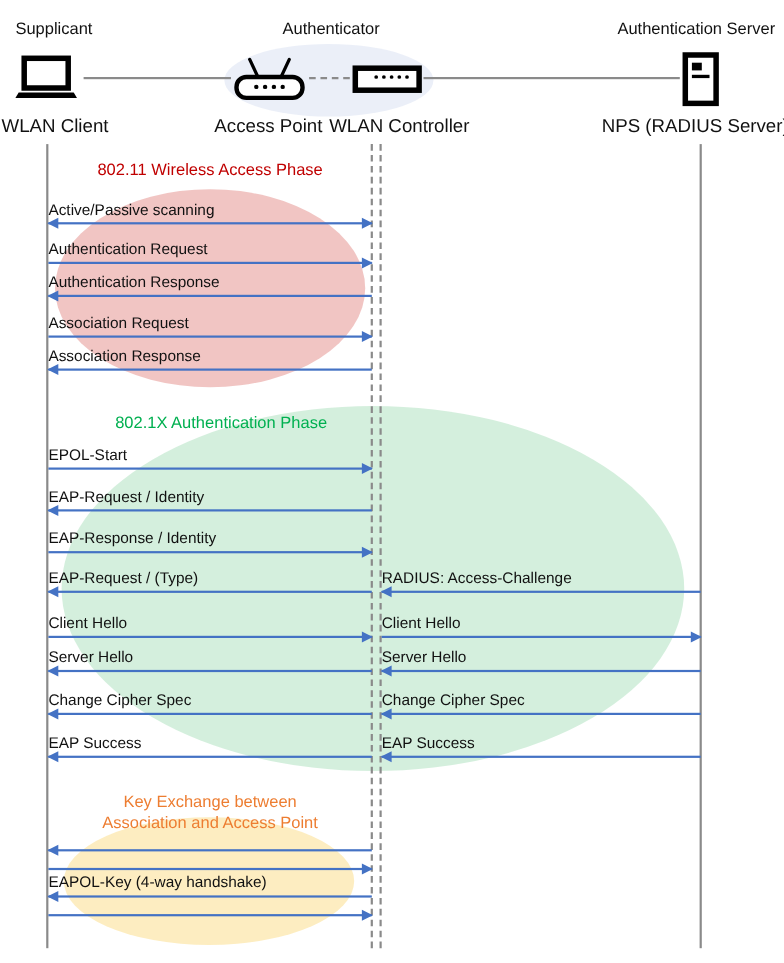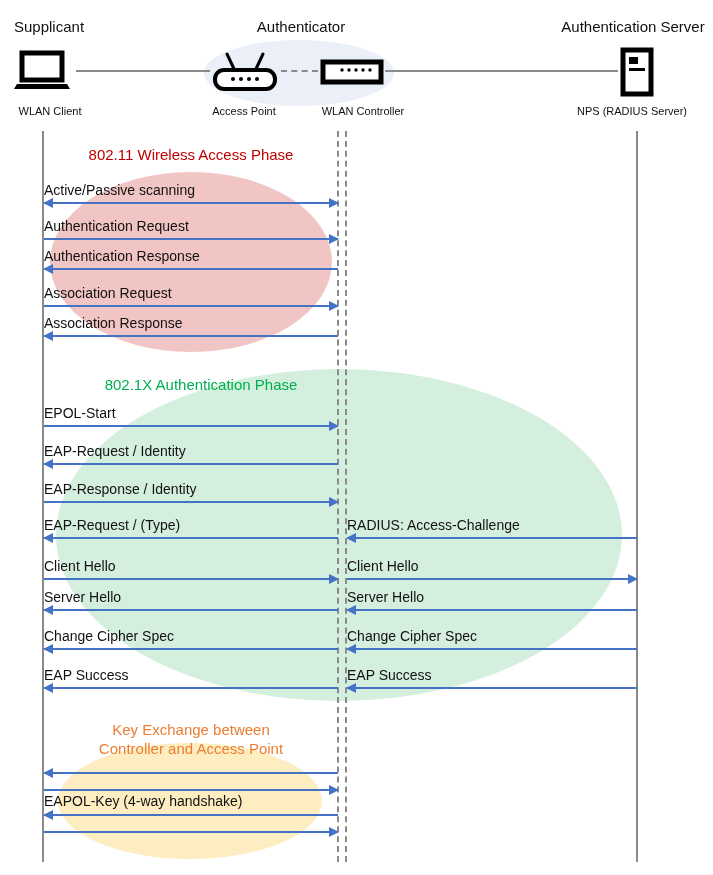--- a/index.html
+++ b/index.html
@@ -4,21 +4,21 @@
 <style>
   html, body { margin:0; padding:0; }
   body {
     width:713px; height:875px; background:#ffffff;
     font-family:"Liberation Sans","DejaVu Sans",sans-serif; color:#111;
   }
   .diagram { position:relative; width:713px; height:875px; overflow:hidden; }
 
   .role   { position:absolute; top:18px; font-size:15px; white-space:nowrap; z-index:3; }
   .centered { transform:translateX(-50%); }
-  .node-label { position:absolute; top:105px; font-size:11px; white-space:nowrap; z-index:3; transform:translateX(-50%); }
+  .node-label { position:absolute; top:105px; font-size:17px; white-space:nowrap; z-index:3; transform:translateX(-50%); }
 
   .icon { position:absolute; z-index:2; line-height:0; }
 
   .connector { position:absolute; top:70px; height:0; border-top:2px solid #8a8a8a; z-index:1; }
   .connector.dashed { border-top-style:dashed; }
 
   .lifeline { position:absolute; top:131px; height:731px; width:0; border-left:2px solid #8a8a8a; z-index:1; }
   .lifeline.dashed { border-left-style:dashed; }
 
   .ellipse { position:absolute; border-radius:50%; z-index:0; }
@@ -100,21 +100,21 @@
   <div class="node-label" style="left:632px;">NPS (RADIUS Server)</div>
 
   <div class="lifeline" style="left:42px;"></div>
   <div class="lifeline dashed" style="left:337px;"></div>
   <div class="lifeline dashed" style="left:345px;"></div>
   <div class="lifeline" style="left:636px;"></div>
 
   <div class="phase-title" style="left: 191px; top: 146px; color: rgb(192, 0, 0);">802.11 Wireless Access Phase</div>
   <div class="phase-title" style="left: 201px; top: 376px; color: rgb(0, 176, 80);">802.1X Authentication Phase</div>
   <div class="phase-title" style="left: 191px; top: 721px; color: rgb(237, 125, 49);">Key Exchange between</div>
-  <div class="phase-title" style="left: 191px; top: 740px; color: rgb(237, 125, 49);">Controller and Access Point</div>
+  <div class="phase-title" style="left: 191px; top: 740px; color: rgb(237, 125, 49);">Association and Access Point</div>
 
   <div class="msg seg-left" style="top:182px;">
     <div class="msg-label">Active/Passive scanning</div>
     <div class="line dir-both"></div>
   </div>
   <div class="msg seg-left" style="top:218px;">
     <div class="msg-label">Authentication Request</div>
     <div class="line dir-right"></div>
   </div>
   <div class="msg seg-left" style="top:248px;">

